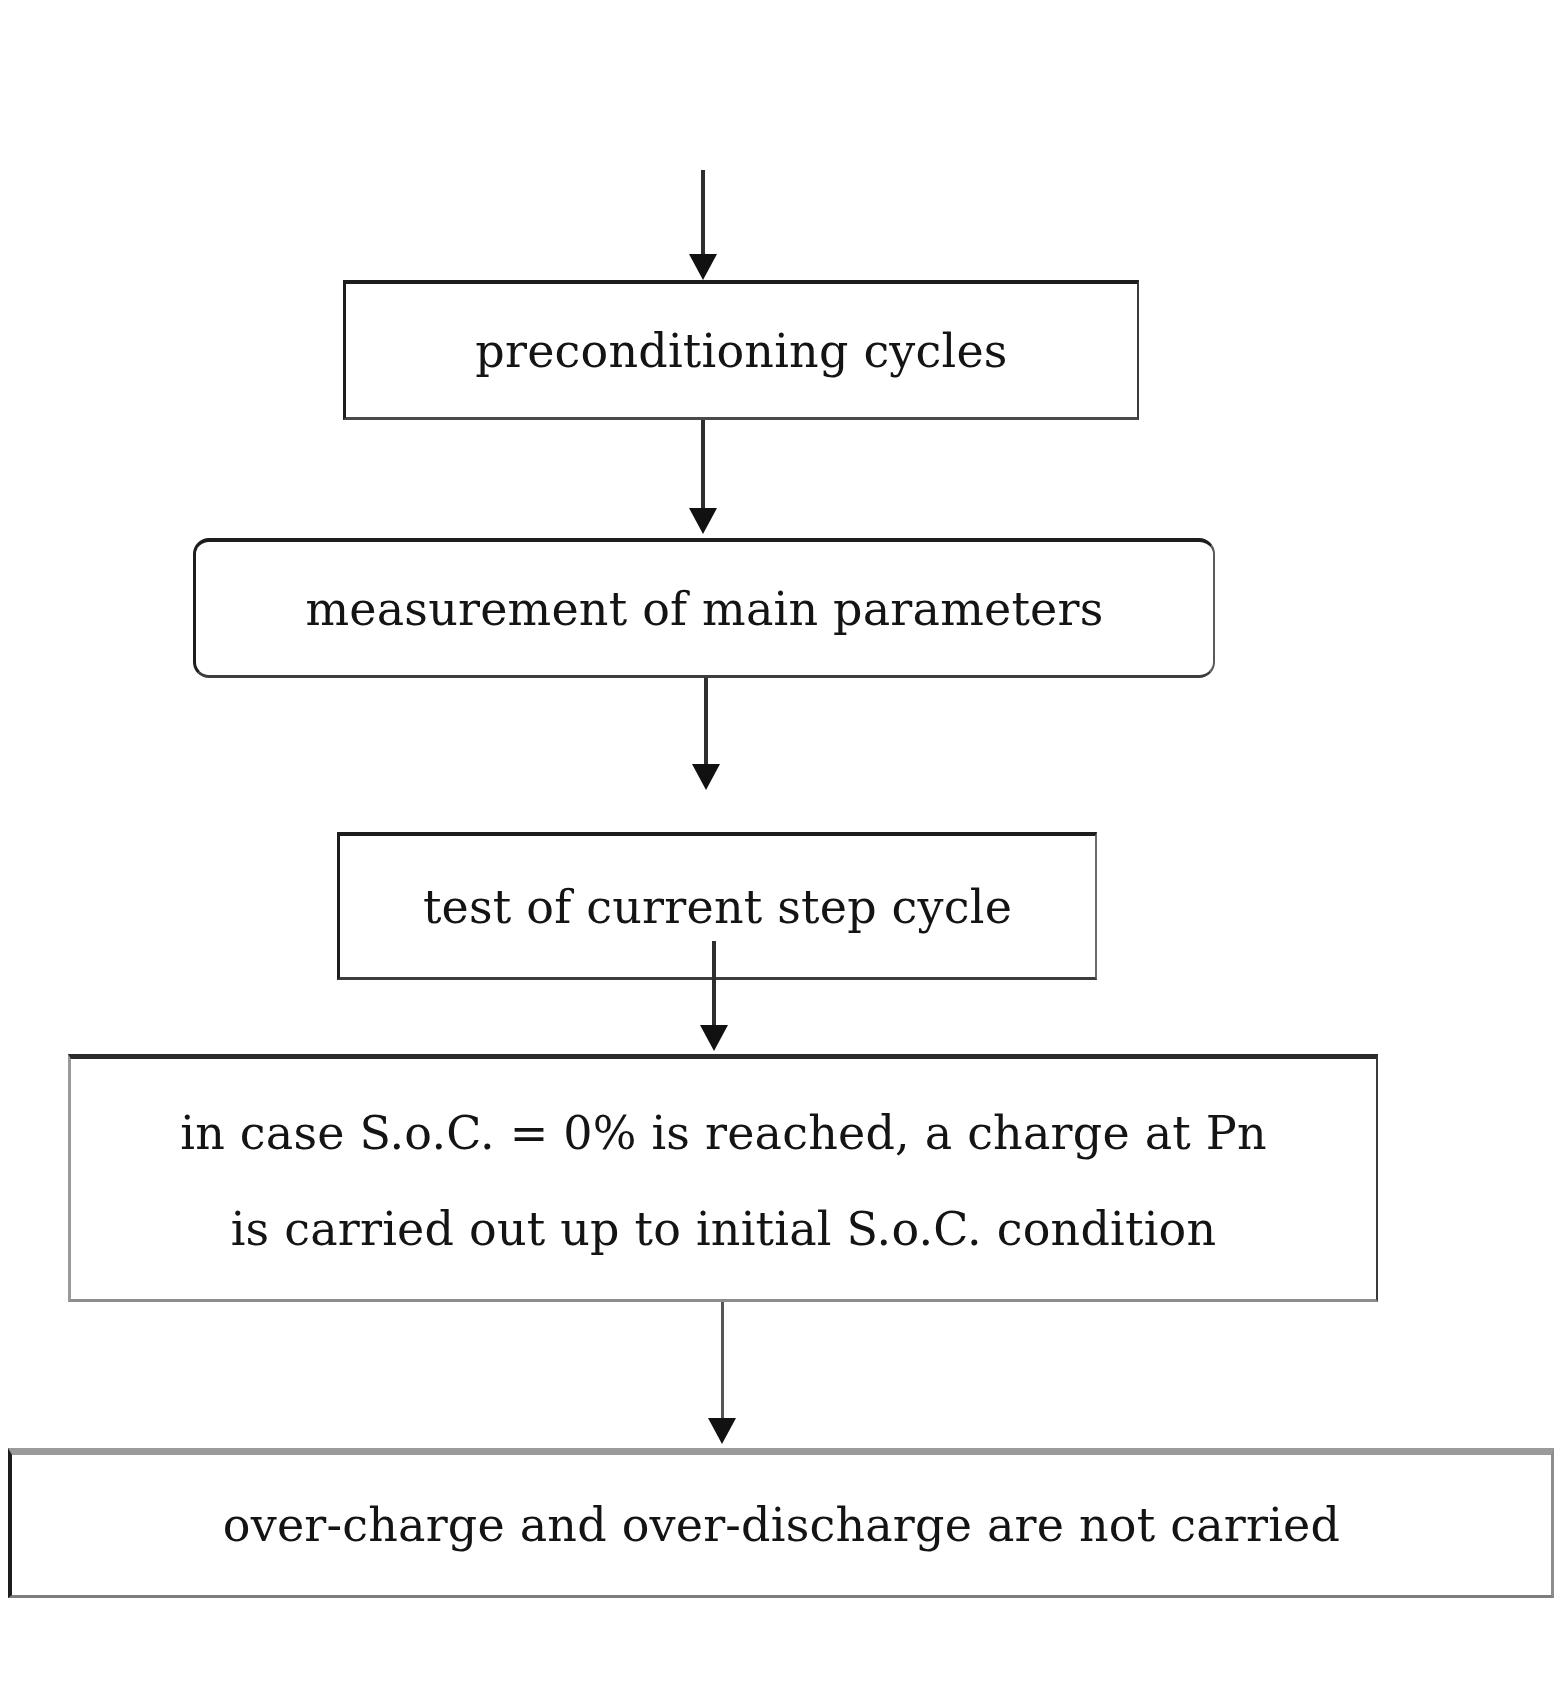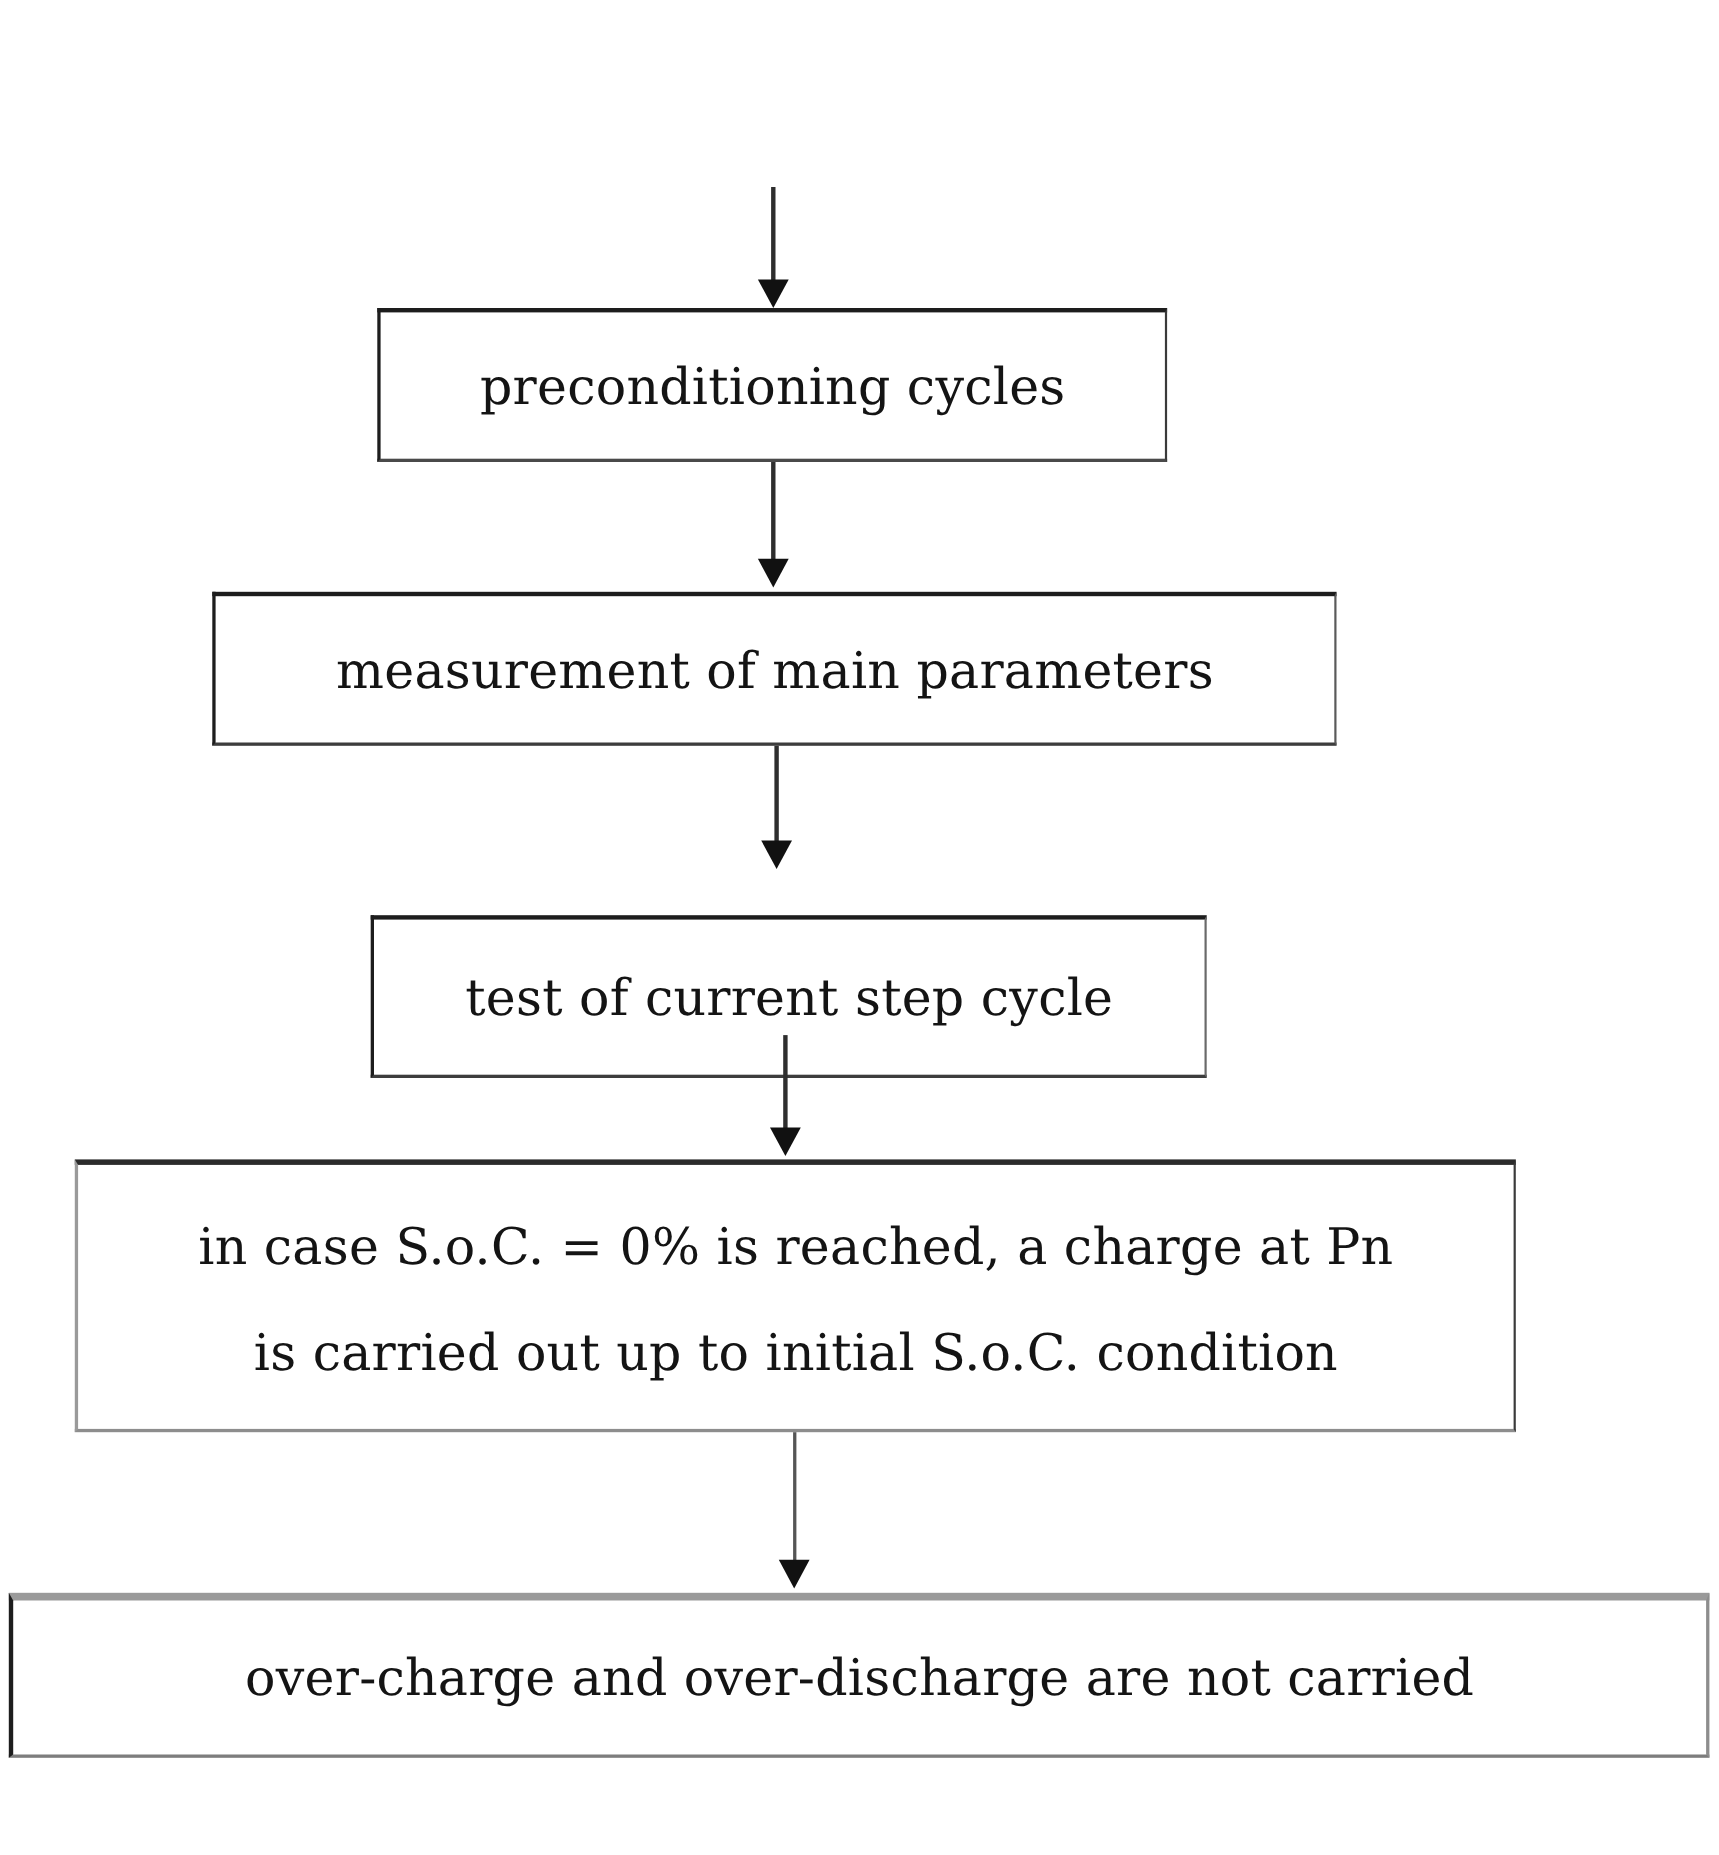--- a/index.html
+++ b/index.html
@@ -45,32 +45,33 @@
 
   
   #node-initial-inspection {
     left: 418px;  top: 22px;   width: 558px;  height: 148px;
     border-top: 5px solid #9a9a9a;
     border-left: 4px solid #1d1d1d;
     border-right: 2px solid #8d8d8d;
     border-bottom: 5px solid #9a9a9a;
   }
   #node-preconditioning-cycles {
-    left: 343px; top: 280px;  width: 718px;  height: 140px;
+    left: 343px; top: 280px;  width: 796px;  height: 140px;
     border-top: 4px solid #1d1d1d;
     border-left: 3px solid #1d1d1d;
     border-right: 2px solid #3a3a3a;
     border-bottom: 3px solid #4a4a4a;
   }
   #node-measurement-main-parameters {
     left: 193px; top: 538px;  width: 1022px; height: 140px;
     border-top: 4px solid #1d1d1d;
     border-left: 3px solid #1d1d1d;
     border-right: 2px solid #5a5a5a;
     border-bottom: 3px solid #3d3d3d;
+    border-radius: 16px;
   }
   #node-test-current-step-cycle {
     left: 337px; top: 832px;  width: 760px;  height: 148px;
     border-top: 4px solid #1d1d1d;
     border-left: 3px solid #1d1d1d;
     border-right: 2px solid #6a6a6a;
     border-bottom: 3px solid #3d3d3d;
   }
   #node-soc-charge-condition {
     left: 68px;  top: 1054px; width: 1310px; height: 248px;

